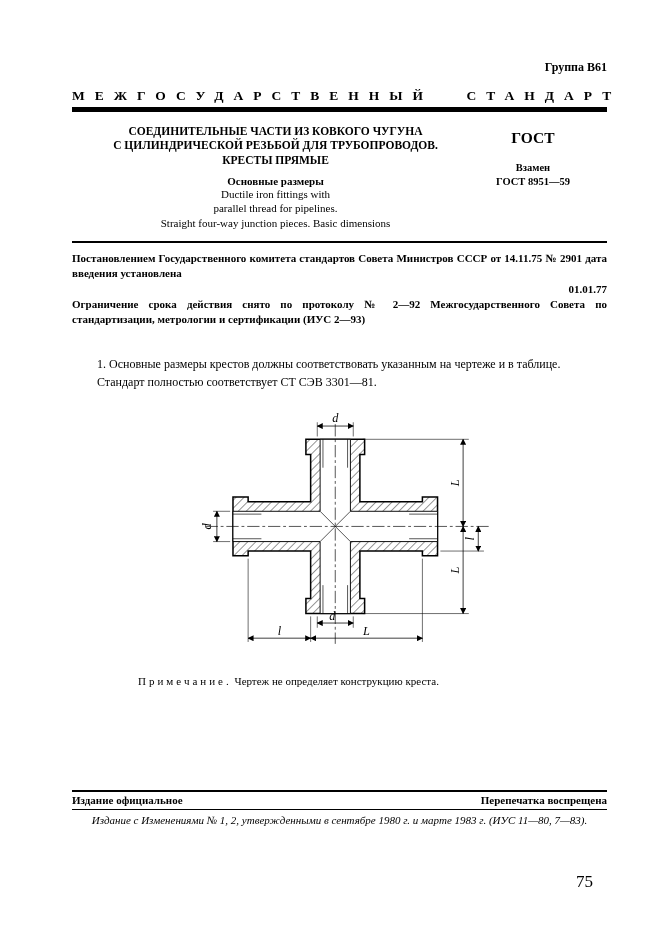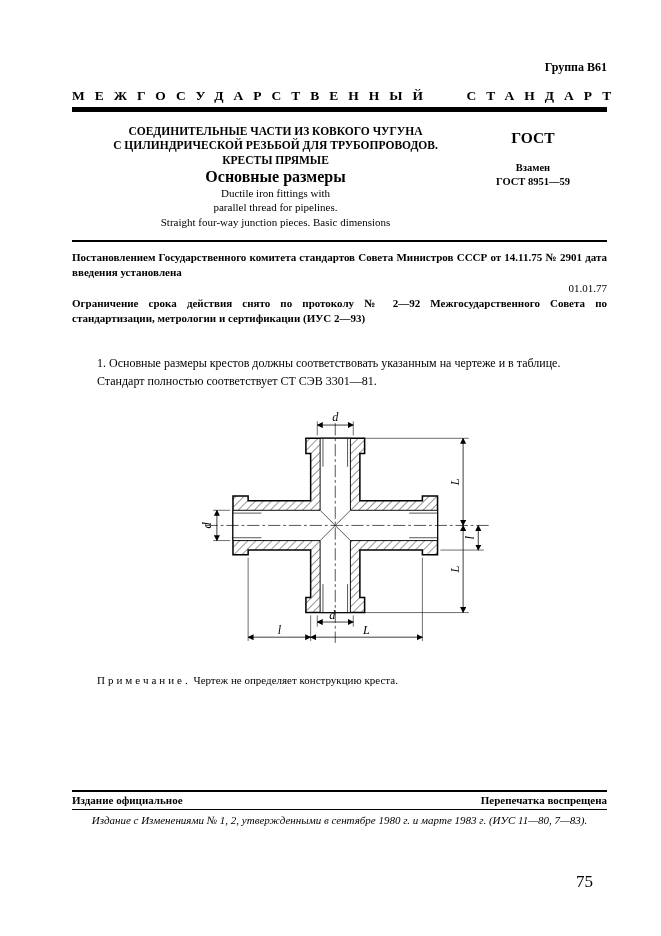--- a/index.html
+++ b/index.html
@@ -14,41 +14,41 @@
 
   .main-header {
     margin-top:13px; font-weight:bold; font-size:13.5px;
     letter-spacing:10px; word-spacing:20px; white-space:nowrap; text-align:center;
   }
   .header-bar { height:5px; background:#000; margin-top:3px; }
 
   .title-row { display:flex; margin-top:12px; }
   .title-left { flex:1; text-align:center; padding:0 6px 0 26px; }
   .ru-title { font-weight:bold; font-size:11.5px; line-height:1.25; }
-  .subtitle { font-weight:bold; font-size:16px; margin-top:1px;font-family:Liberation Serif, serif; }
+  .subtitle { font-weight:bold; font-size:11px; margin-top:8px;font-family:Liberation Serif, serif; }
   .en-title { font-size:11px; line-height:1.3; }
   .title-right { width:148px; text-align:center; }
   .gost-code { font-weight:bold; font-size:15.5px; line-height:1.3; margin-top:4px; }
   .replaces { font-weight:bold; font-size:10.5px; line-height:1.35; margin-top:13px; }
 
   .decree-block { border-top:2px solid #000; margin-top:11px; padding-top:8px; }
   .decree-text, .limitation-text {
     font-weight:bold; font-size:11px; line-height:1.4; text-align:justify; margin:0;
   }
-  .effective-date { font-weight:normal; font-size:11px; text-align:right; margin:1px 0 2px 0; }
+  .effective-date { font-weight:bold; font-size:11px; text-align:right; margin:1px 0 2px 0; }
 
   .body-block { margin-top:27px; font-size:12px; line-height:1.5; }
   .body-block p { margin:0; text-indent:25px; }
 
   .drawing-wrap { margin-top:18px; text-align:center; }
   .drawing-wrap svg { width:322px; height:auto; }
   .dim-label { font-style:italic; font-size:13px; font-family:"Liberation Serif","DejaVu Serif",serif; }
 
   .note-para { margin-top:24px; font-size:11px; text-indent:25px; }
-  .note-spaced { letter-spacing:3px; }
+  .note-spaced { letter-spacing:3px;margin-left:41px; }
 
   .footer { position:absolute; left:63px; top:790px; width:535px; }
   .footer-rule-top { border-top:2px solid #000; }
   .footer-row { display:flex; justify-content:space-between; font-weight:bold; font-size:11px; padding:2px 0 3px 0; }
   .footer-rule-bottom { border-top:1.5px solid #000; }
   .edition-note { font-style:italic; font-size:11px; text-align:center; margin-top:4px; }
   .page-number { position:absolute; right:59px; top:872px; font-size:17px; }
 </style>
 </head>
 <body>

